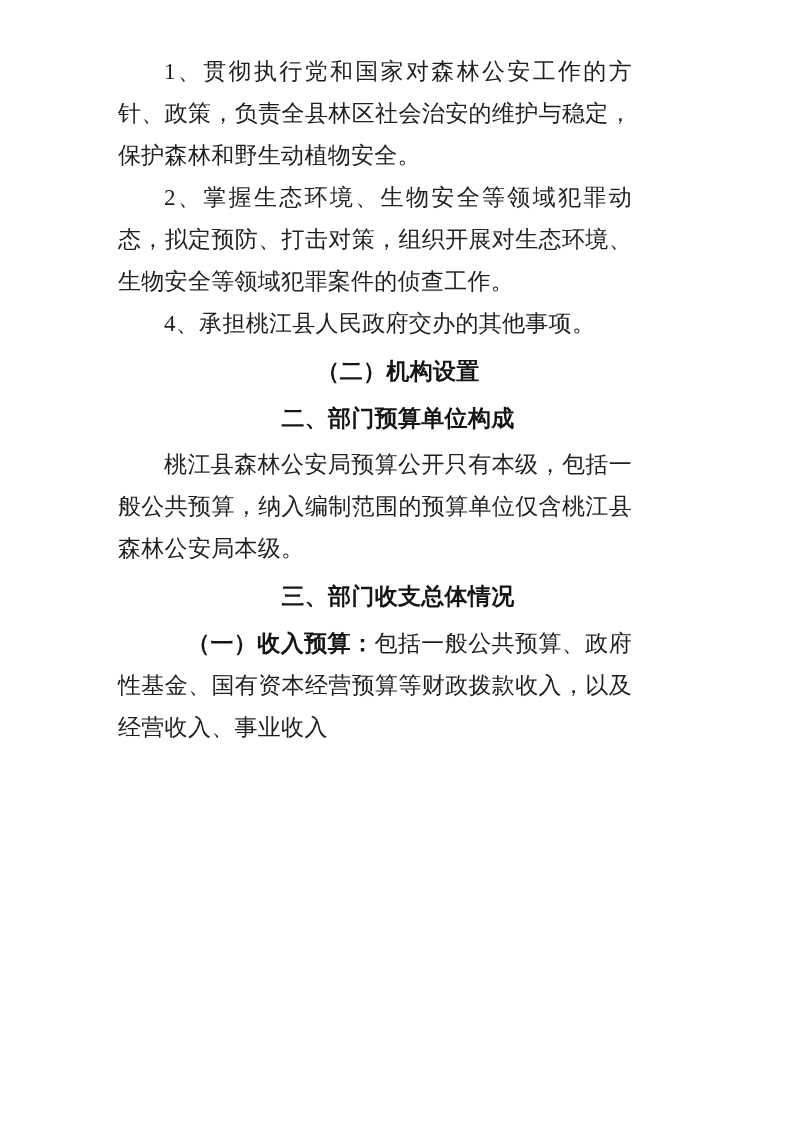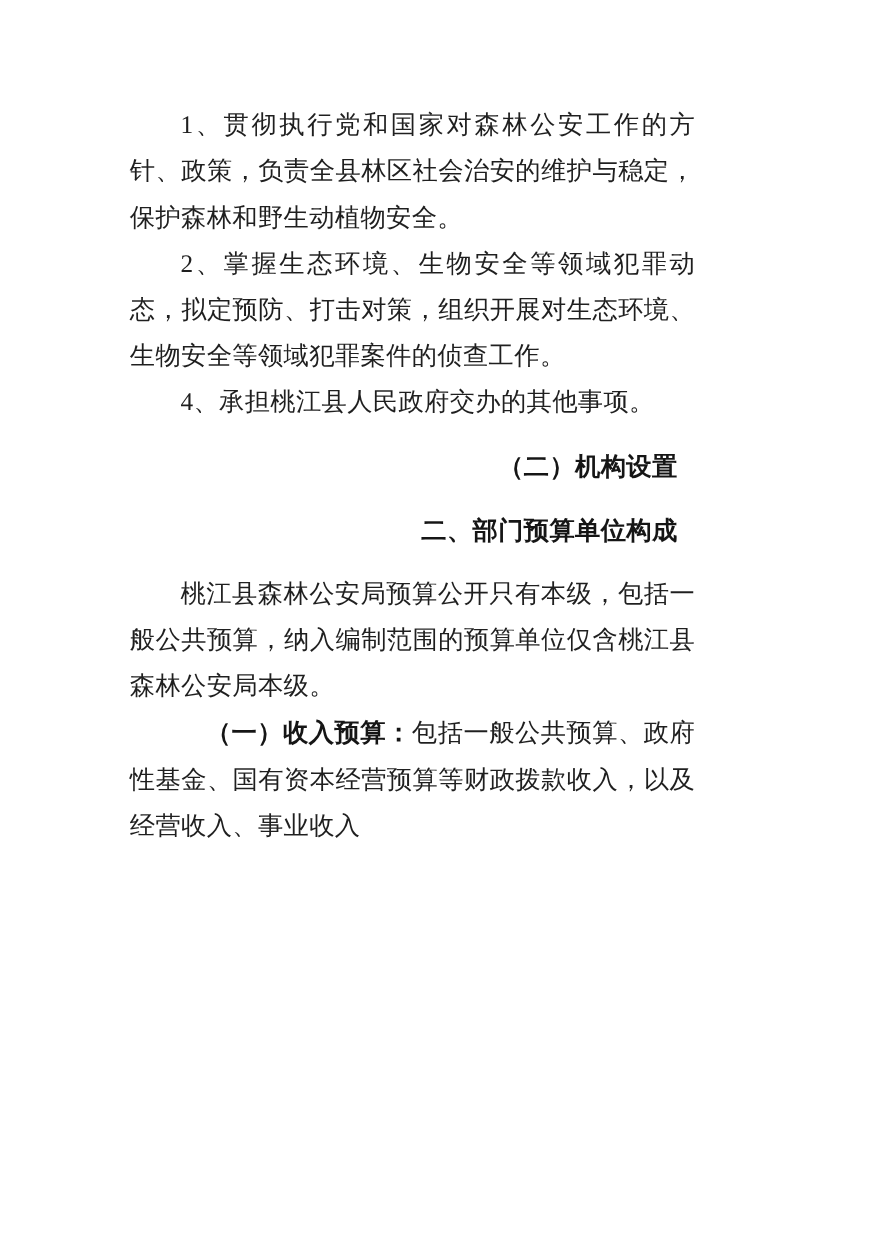--- a/index.html
+++ b/index.html
@@ -6,37 +6,37 @@
     margin: 0;
     padding: 0;
     background: #ffffff;
   }
   .page {
     position: relative;
     width: 750px;
     height: 1122px;
     box-sizing: border-box;
     background: #ffffff;
-    padding: 93px 118px 0 118px;
+    padding: 51px 118px 0 118px;
     overflow: hidden;
     font-family: "Liberation Serif", "DejaVu Serif", serif;
     font-size: 23px;
     line-height: 42px;
     color: #1f1f1f;
     letter-spacing: 0.3px;
   }
   .para {
     margin: 0;
     text-indent: 2em;
     text-align: justify;
   }
   .heading {
-    margin: 16px;
+    margin: 5px;
     text-indent: 2em;
-    text-align: right;
+    text-align: center;
     font-size: 23px;
     line-height: 42px;
     font-weight: bold;
     font-family: "Liberation Sans", "DejaVu Sans", sans-serif;
     color: #151515;
   }
   .lead-bold {
     font-weight: bold;
     font-family: "Liberation Sans", "DejaVu Sans", sans-serif;
     color: #151515;
@@ -55,16 +55,17 @@
 
   <p class="para">4、承担桃江县人民政府交办的其他事项。</p>
 
   <h3 class="heading">（二）机构设置</h3>
 
 
   <h3 class="heading">二、部门预算单位构成</h3>
 
   <p class="para">桃江县森林公安局预算公开只有本级，包括一般公共预算，纳入编制范围的预算单位仅含桃江县森林公安局本级。</p>
 
+  <h3 class="heading">三、部门收支总体情况</h3>
 
   <p class="para"><span class="lead-bold">（一）收入预算：</span><span>包括一般公共预算、政府性基金、国有资本经营预算等财政拨款收入，以及经营收入、事业收入</span></p>
 
 </div>
 
 </body></html>

